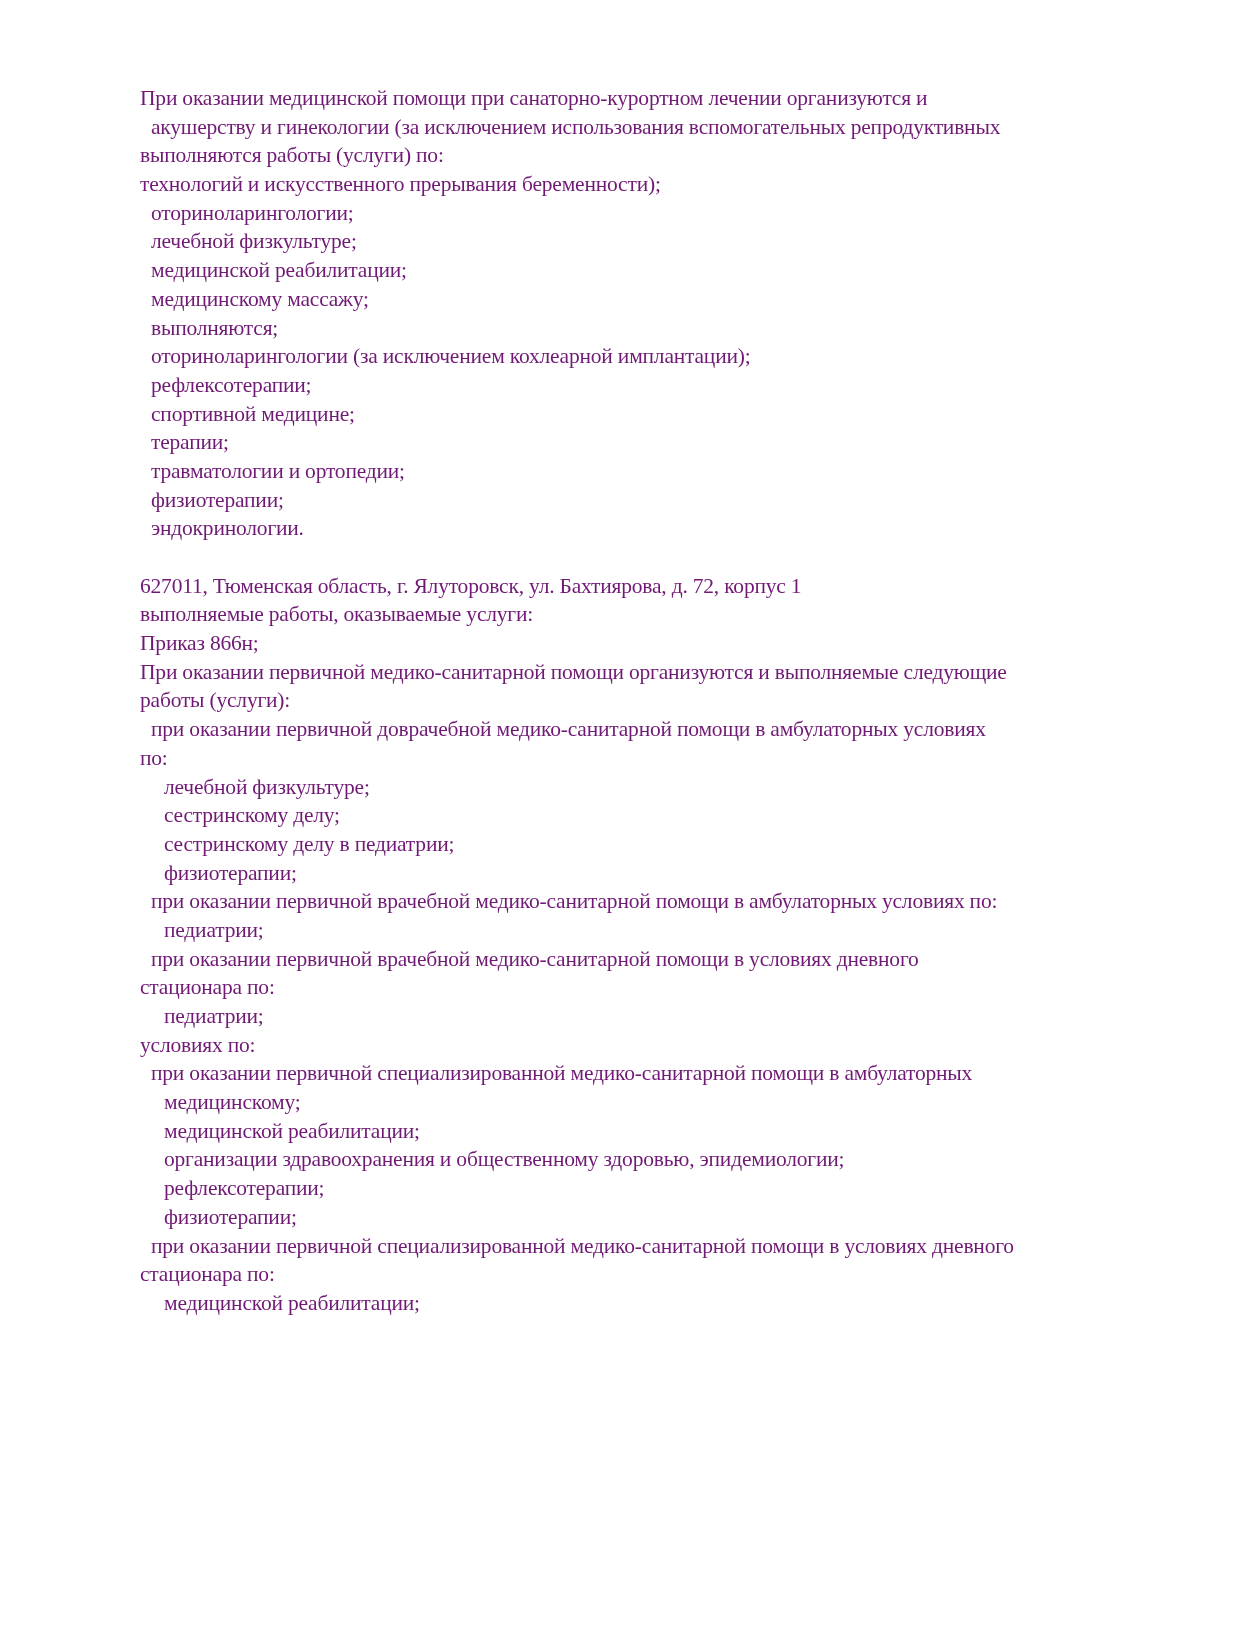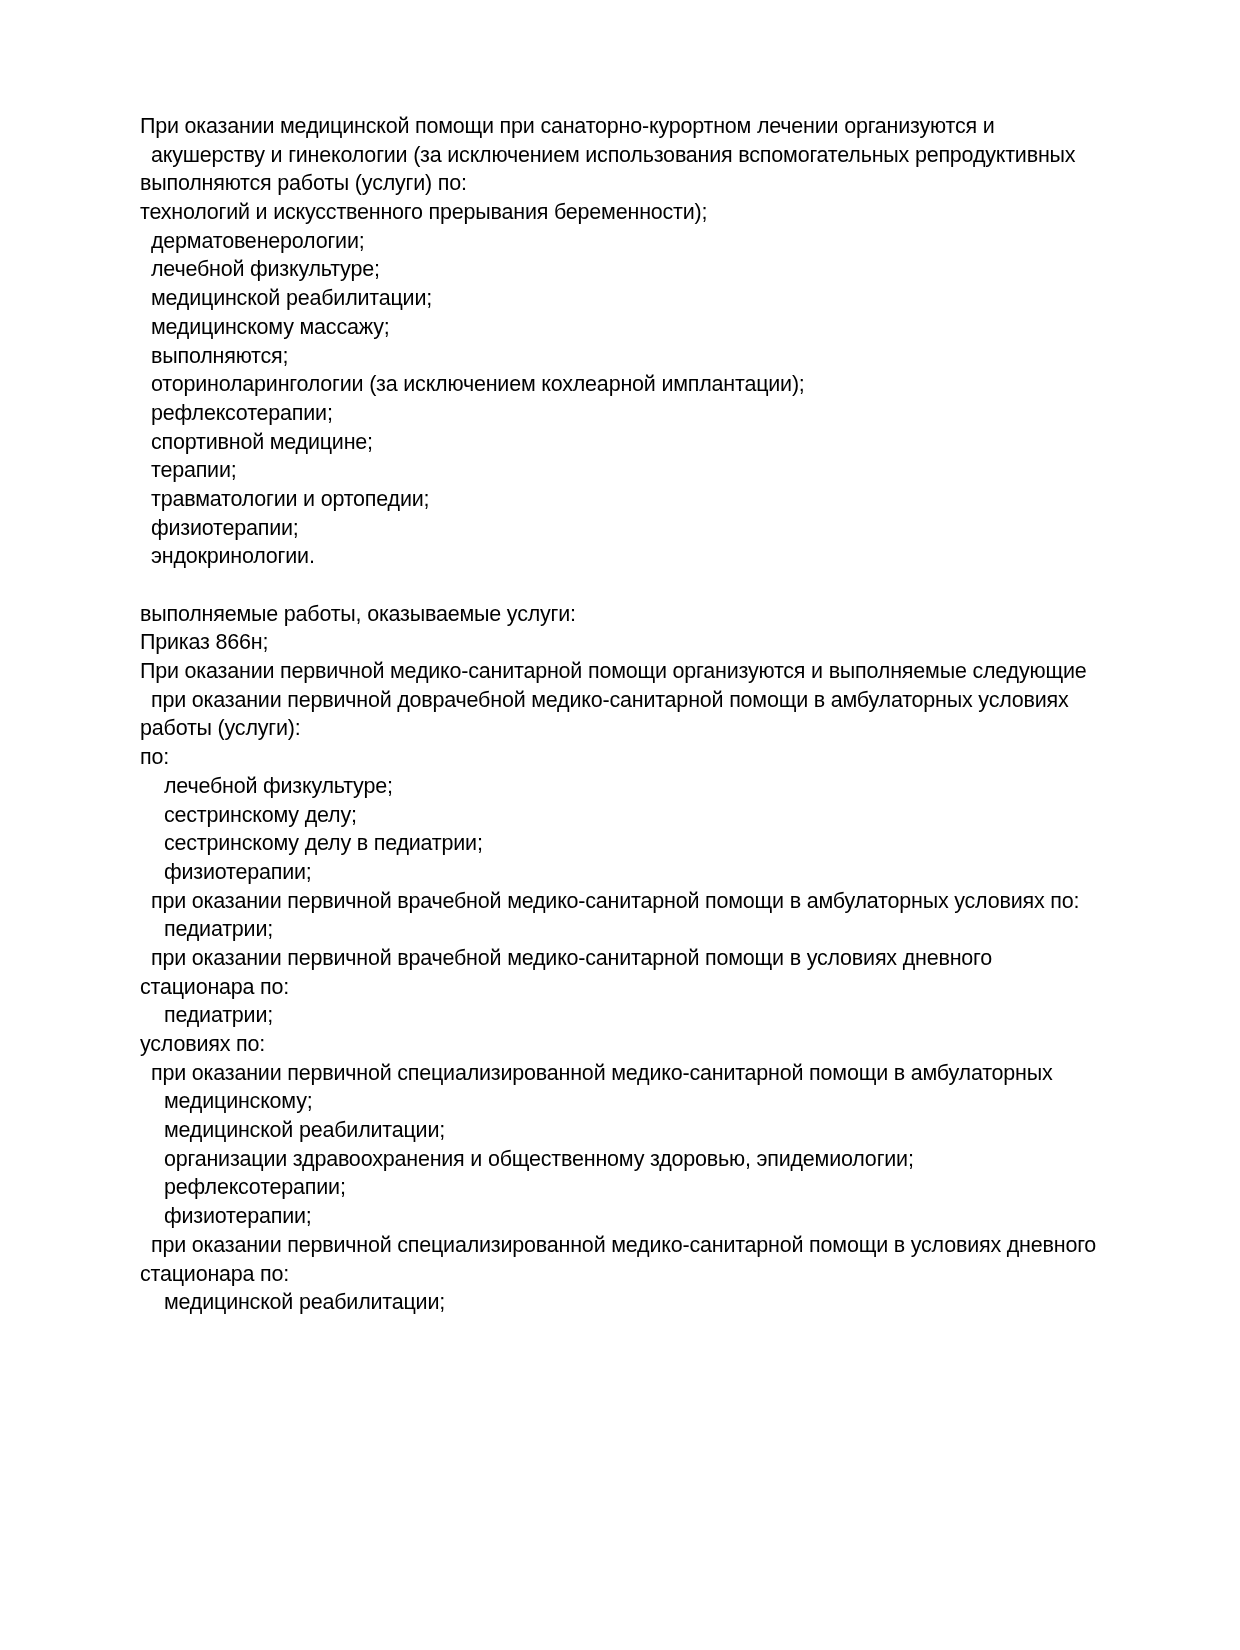--- a/index.html
+++ b/index.html
@@ -1,56 +1,57 @@
 <!DOCTYPE html>
 <html><head>
 <meta charset="utf-8">
 <style>
   html, body { margin: 0; padding: 0; background: #ffffff; }
   body { width: 1240px; height: 1650px; position: relative; overflow: hidden; }
   .page {
-    position: absolute; left: 140px; top: 112px; width: 990px;
-    font-family: Liberation Sans, sans-serif;
-    font-size: 21.5px; line-height: 28.7px; color: #000000;
+    position: absolute; left: 140px; top: 84px; width: 990px;
+    font-family: Liberation Serif, serif;
+    font-size: 21.5px; line-height: 28.7px; color: #701a75;
     letter-spacing: -0.2px;
   }
   .line { white-space: pre; height: 28.7px; }
   .i1 { padding-left: 11px; }
   .i2 { padding-left: 24px; }
   .gap { height: 28.7px; }
 </style>
 </head>
 <body>
 
 <div class="page">
   <div class="line">При оказании медицинской помощи при санаторно-курортном лечении организуются и</div>
   <div class="line i1">акушерству и гинекологии (за исключением использования вспомогательных репродуктивных</div>
   <div class="line">выполняются работы (услуги) по:</div>
   <div class="line">технологий и искусственного прерывания беременности);</div>
-  <div class="line i1">дерматовенерологии;</div>
+  <div class="line i1">оториноларингологии;</div>
   <div class="line i1">лечебной физкультуре;</div>
   <div class="line i1">медицинской реабилитации;</div>
   <div class="line i1">медицинскому массажу;</div>
   <div class="line i1">выполняются;</div>
   <div class="line i1">оториноларингологии (за исключением кохлеарной имплантации);</div>
   <div class="line i1">рефлексотерапии;</div>
   <div class="line i1">спортивной медицине;</div>
   <div class="line i1">терапии;</div>
   <div class="line i1">травматологии и ортопедии;</div>
   <div class="line i1">физиотерапии;</div>
   <div class="line i1">эндокринологии.</div>
 
   <div class="gap"></div>
 
+  <div class="line">627011, Тюменская область, г. Ялуторовск, ул. Бахтиярова, д. 72, корпус 1</div>
   <div class="line">выполняемые работы, оказываемые услуги:</div>
   <div class="line">Приказ 866н;</div>
   <div class="line">При оказании первичной медико-санитарной помощи организуются и выполняемые следующие</div>
+  <div class="line">работы (услуги):</div>
+
   <div class="line i1">при оказании первичной доврачебной медико-санитарной помощи в амбулаторных условиях</div>
-
-  <div class="line">работы (услуги):</div>
   <div class="line">по:</div>
   <div class="line i2">лечебной физкультуре;</div>
   <div class="line i2">сестринскому делу;</div>
   <div class="line i2">сестринскому делу в педиатрии;</div>
   <div class="line i2">физиотерапии;</div>
 
   <div class="line i1">при оказании первичной врачебной медико-санитарной помощи в амбулаторных условиях по:</div>
   <div class="line i2">педиатрии;</div>
 
   <div class="line i1">при оказании первичной врачебной медико-санитарной помощи в условиях дневного</div>

